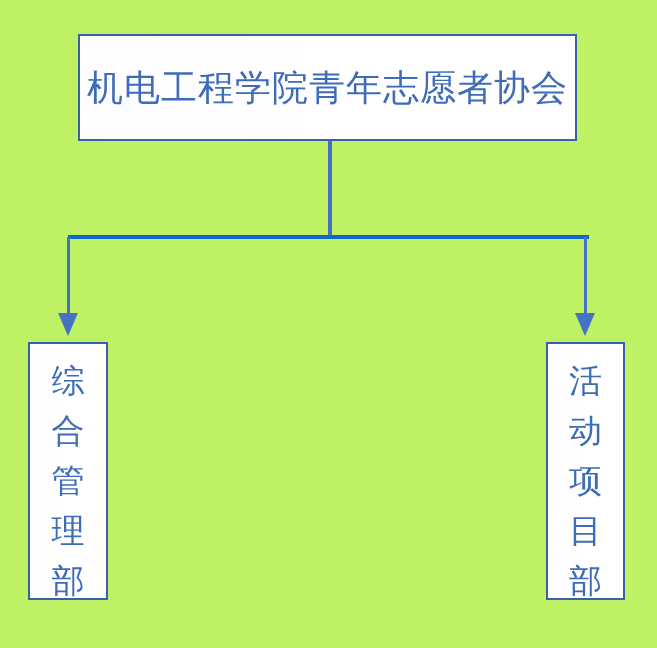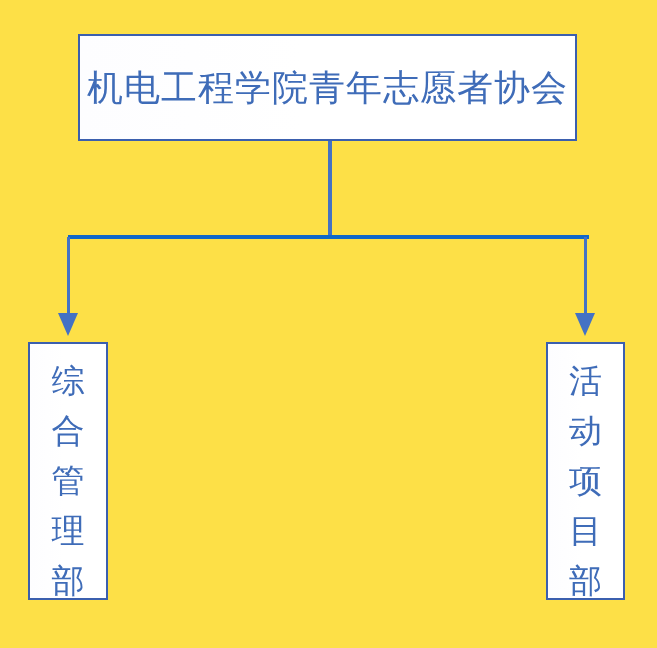--- a/index.html
+++ b/index.html
@@ -9,21 +9,21 @@
     background: #ffffff;
   }
   body {
     font-family: "DejaVu Sans", "Liberation Sans", sans-serif;
   }
 
   #canvas {
     position: relative;
     width: 657px;
     height: 648px;
-    background: #fde047;
+    background: #bef264;
     overflow: hidden;
   }
 
   
   .node {
     position: absolute;
     box-sizing: border-box;
     border: 2px solid #3B5FAE;
     background: linear-gradient(to right, #fdfdff 0%, #ffffff 45%, #ffffff 100%);
     display: flex;

